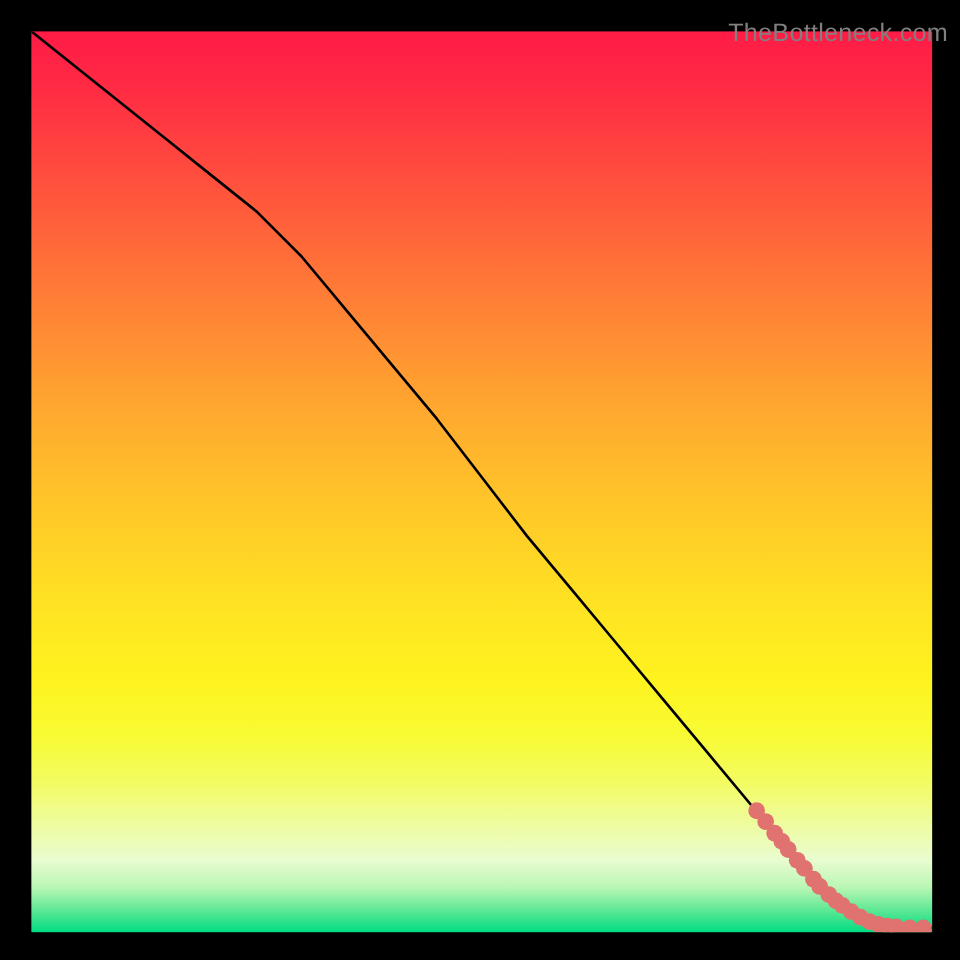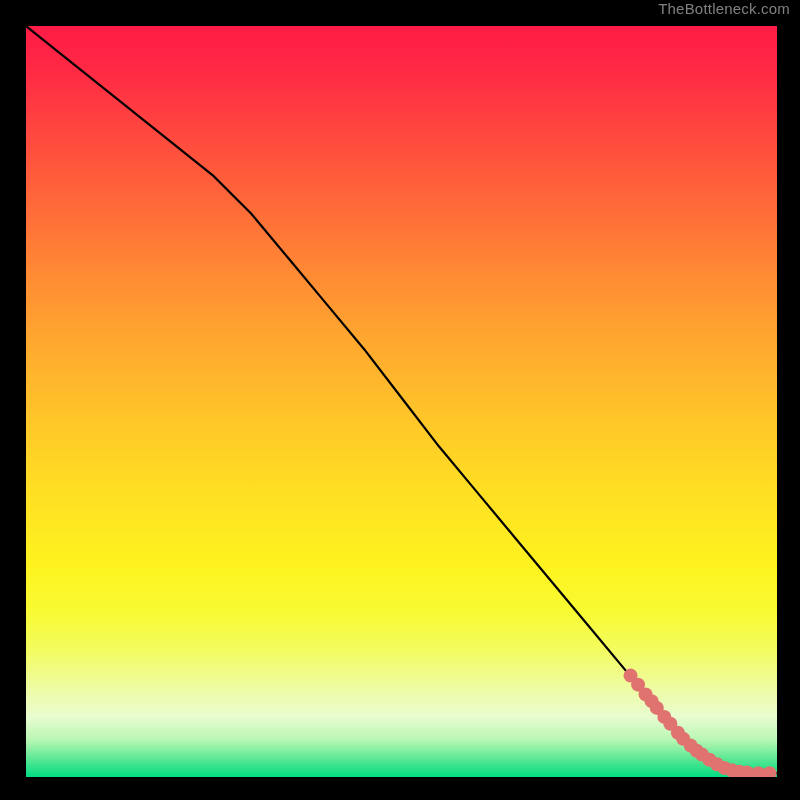--- a/index.html
+++ b/index.html
@@ -12,24 +12,24 @@
     overflow: hidden;
   }
   .stage {
     position: relative;
     width: 800px;
     height: 800px;
     background: #000;
   }
   .watermark {
     position: absolute;
-    top: 0;
+    top: 16px;
     right: 10px;
     color: #808080;
-    font-size: 15px;
+    font-size: 21px;
     font-weight: 500;
     letter-spacing: 0.2px;
     z-index: 10;
   }
   .plot-frame {
     position: absolute;
     left: 26px;
     top: 26px;
     width: 751px;   
     height: 751px;  

